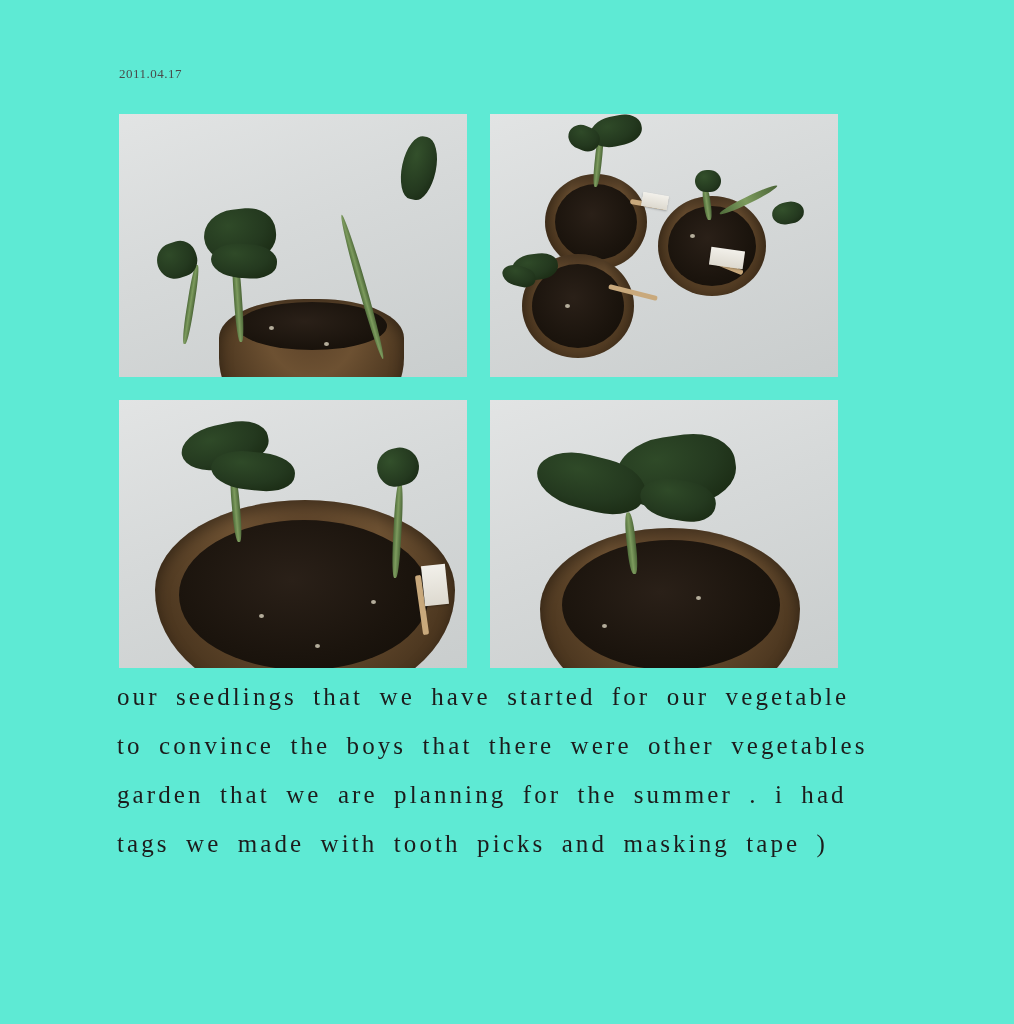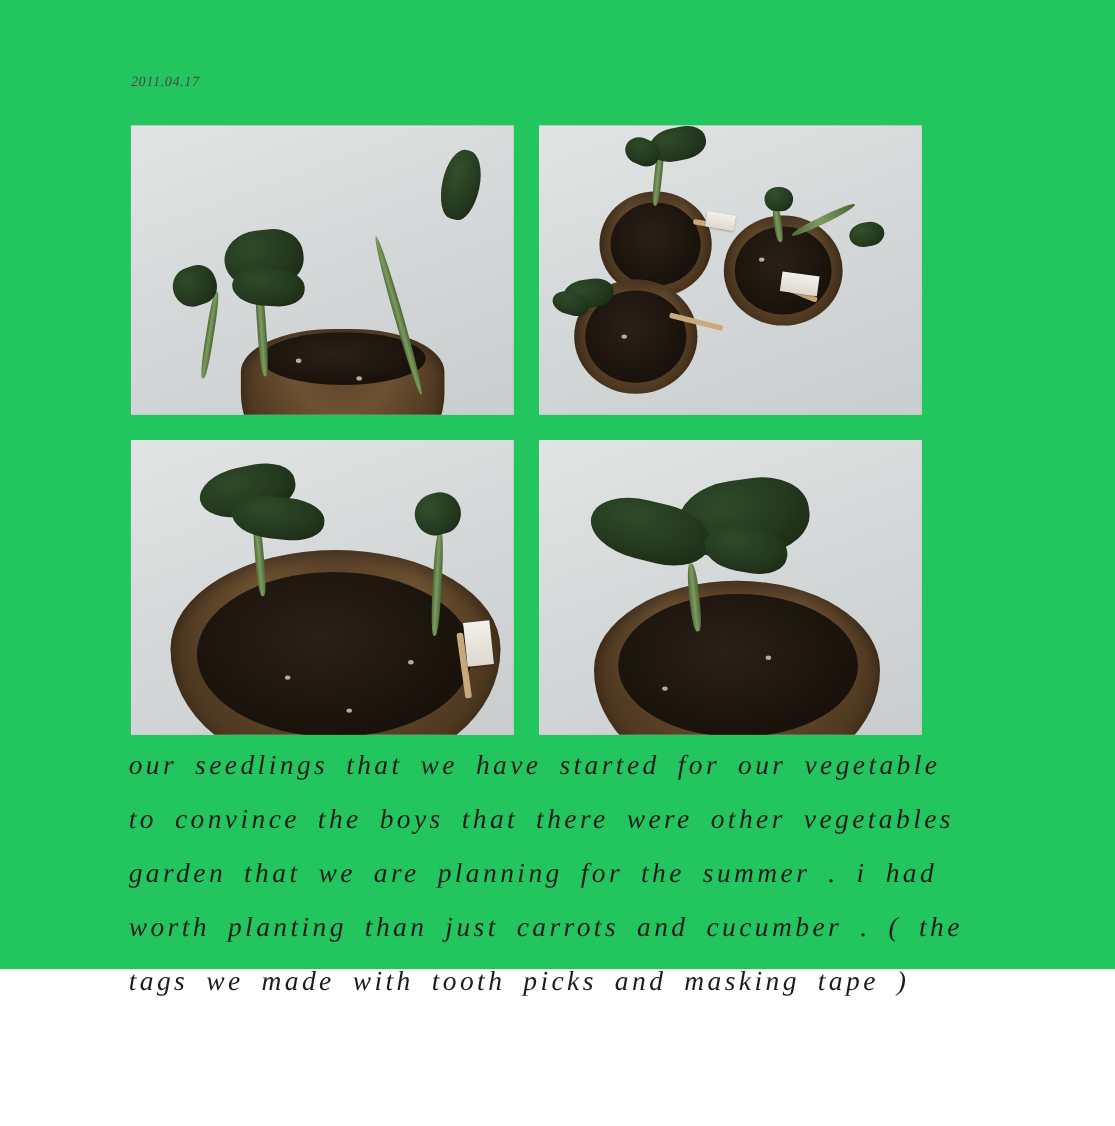--- a/index.html
+++ b/index.html
@@ -9,23 +9,22 @@
   }
   body {
     width: 1014px;
     height: 1024px;
     font-family: "Liberation Serif", serif;
     overflow: hidden;
   }
   .page {
     position: relative;
     width: 1014px;
-    height: 881px;
-    background: #22c55e;
-    font-style: italic;
+    height: 1024px;
+    background: #5eead4;
   }
   .date {
     position: absolute;
     left: 119px;
     top: 66px;
     font-family: "Liberation Serif", serif;
     font-size: 13px;
     letter-spacing: 0.5px;
     color: #4a4a4a;
   }
@@ -206,17 +205,16 @@
       <div class="soil-speck" style="left:112px; top:224px;"></div>
       <div class="soil-speck" style="left:206px; top:196px;"></div>
     </div>
 
   </div>
 
   <div class="caption">
     <p>our seedlings that we have started for our vegetable</p>
     <p>to convince the boys that there were other vegetables</p>
     <p>garden that we are planning for the summer . i had</p>
-    <p>worth planting than just carrots and cucumber . ( the</p>
     <p>tags we made with tooth picks and masking tape )</p>
   </div>
 
 </div>
 
 </body></html>

